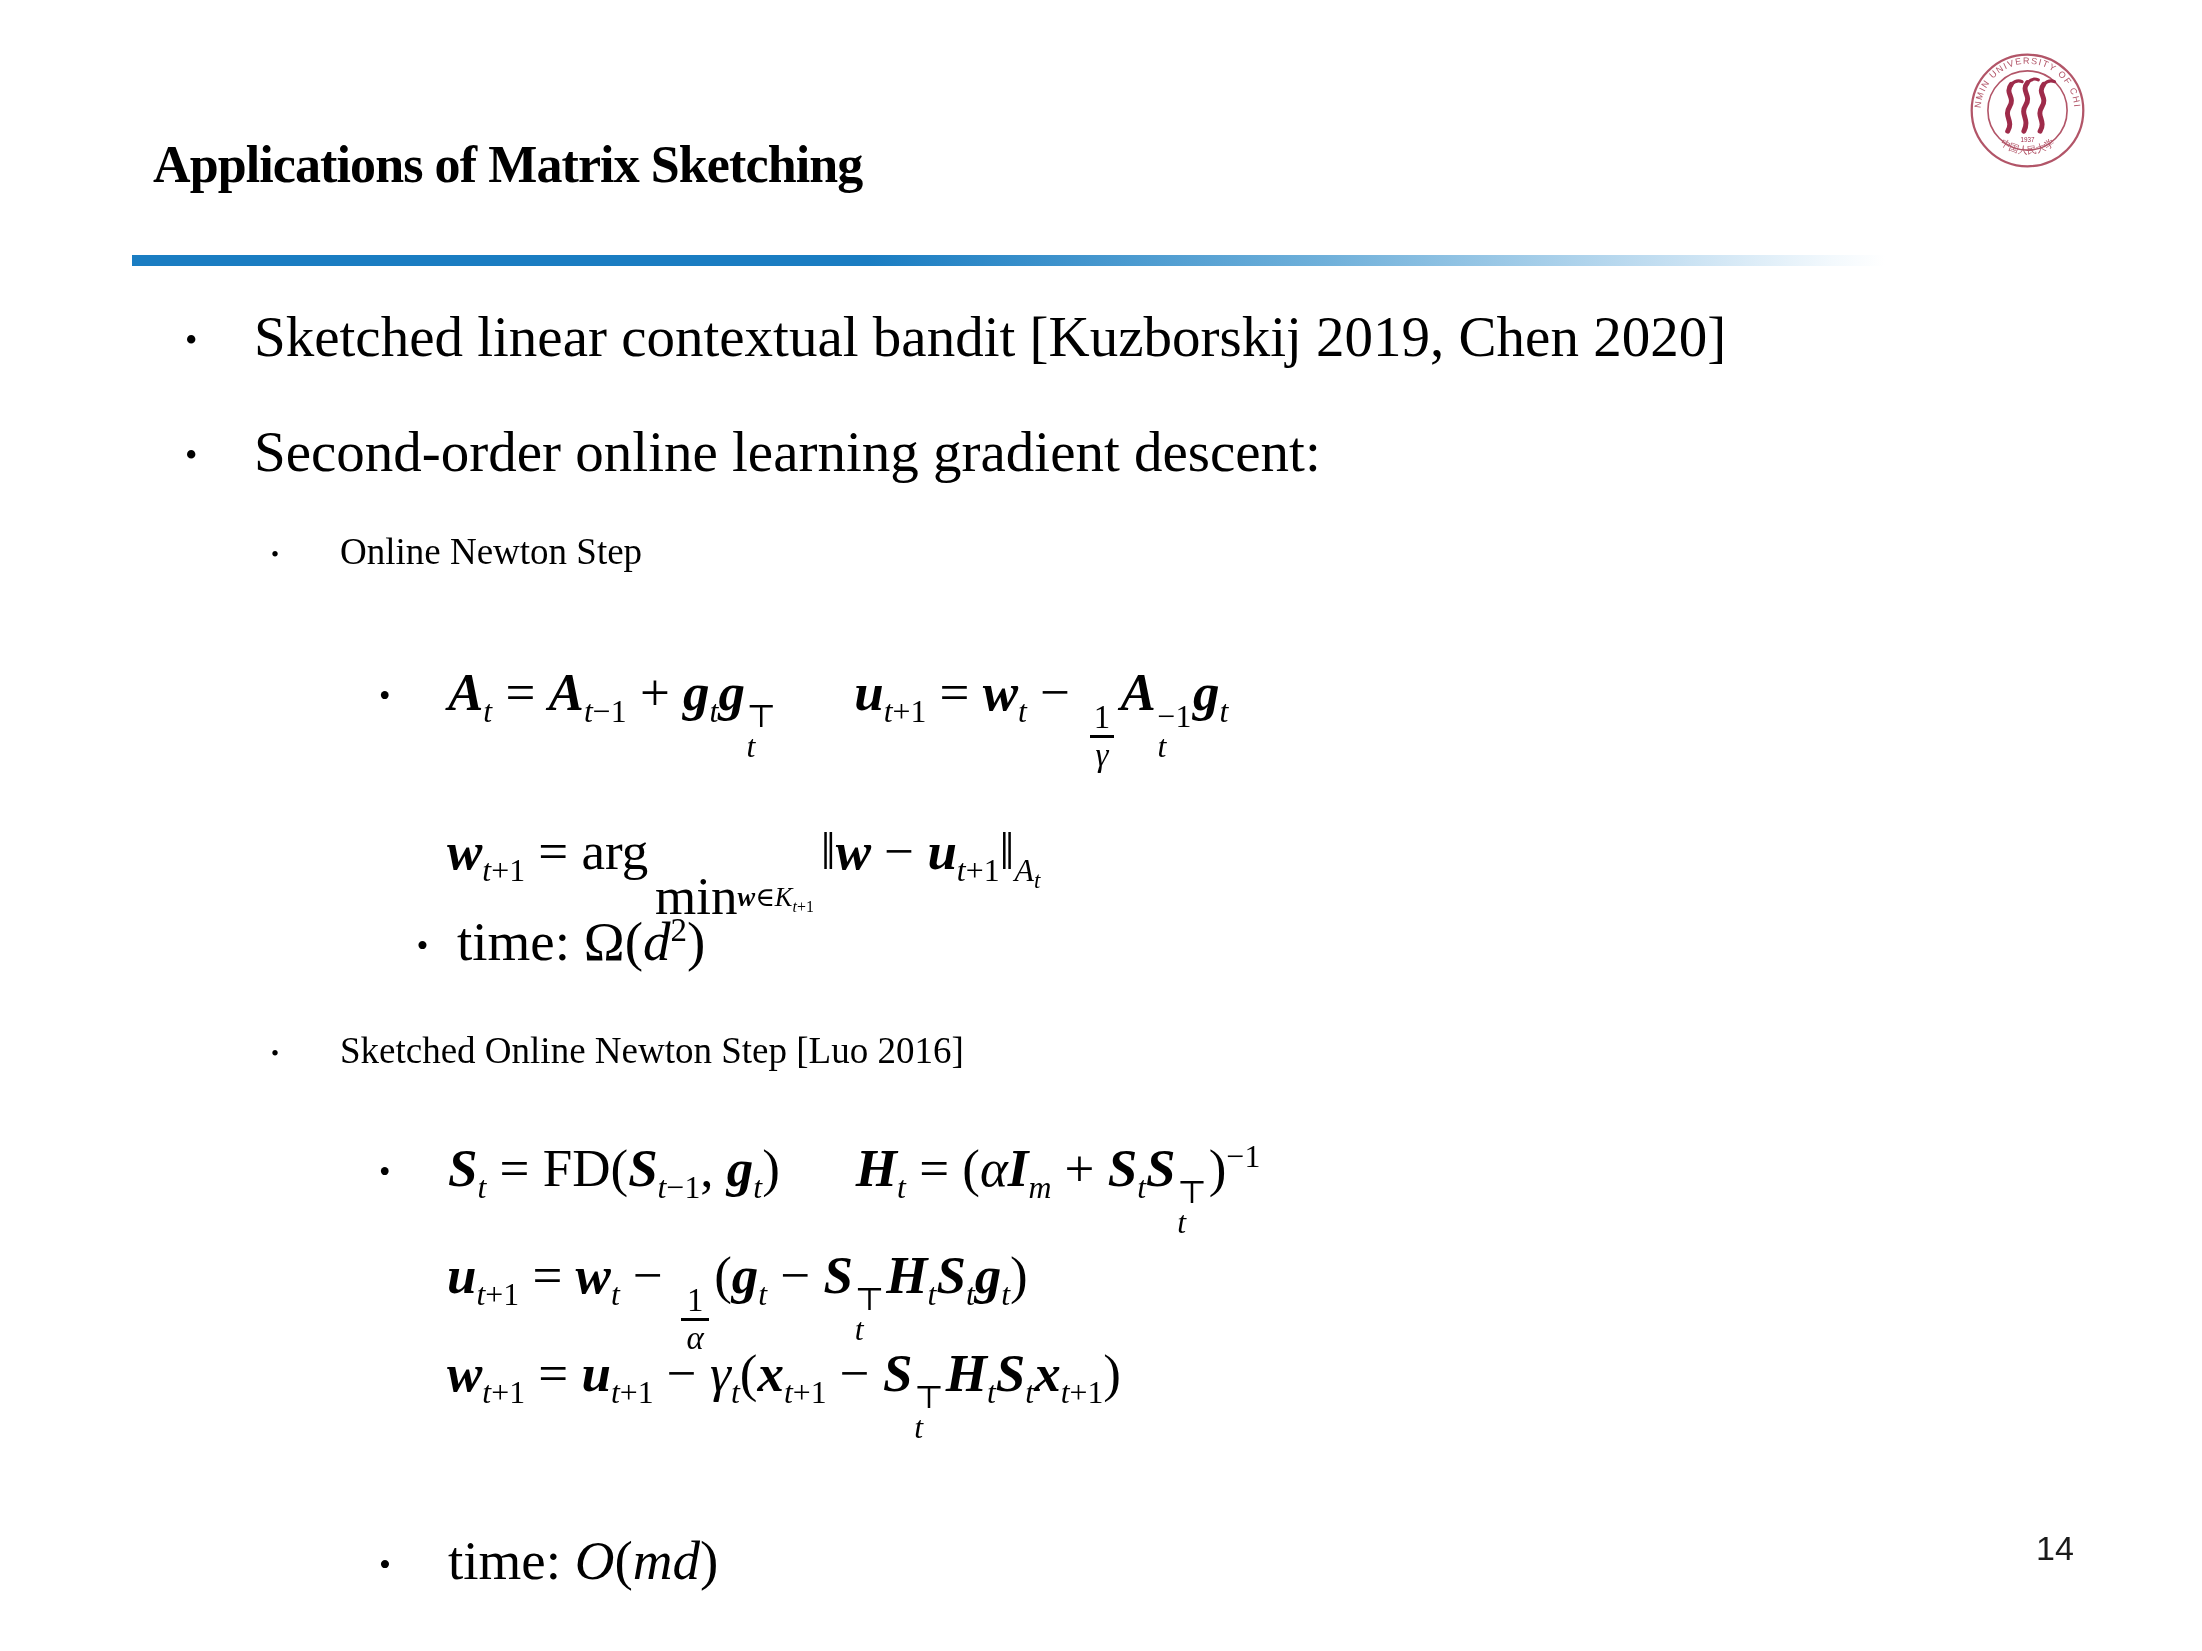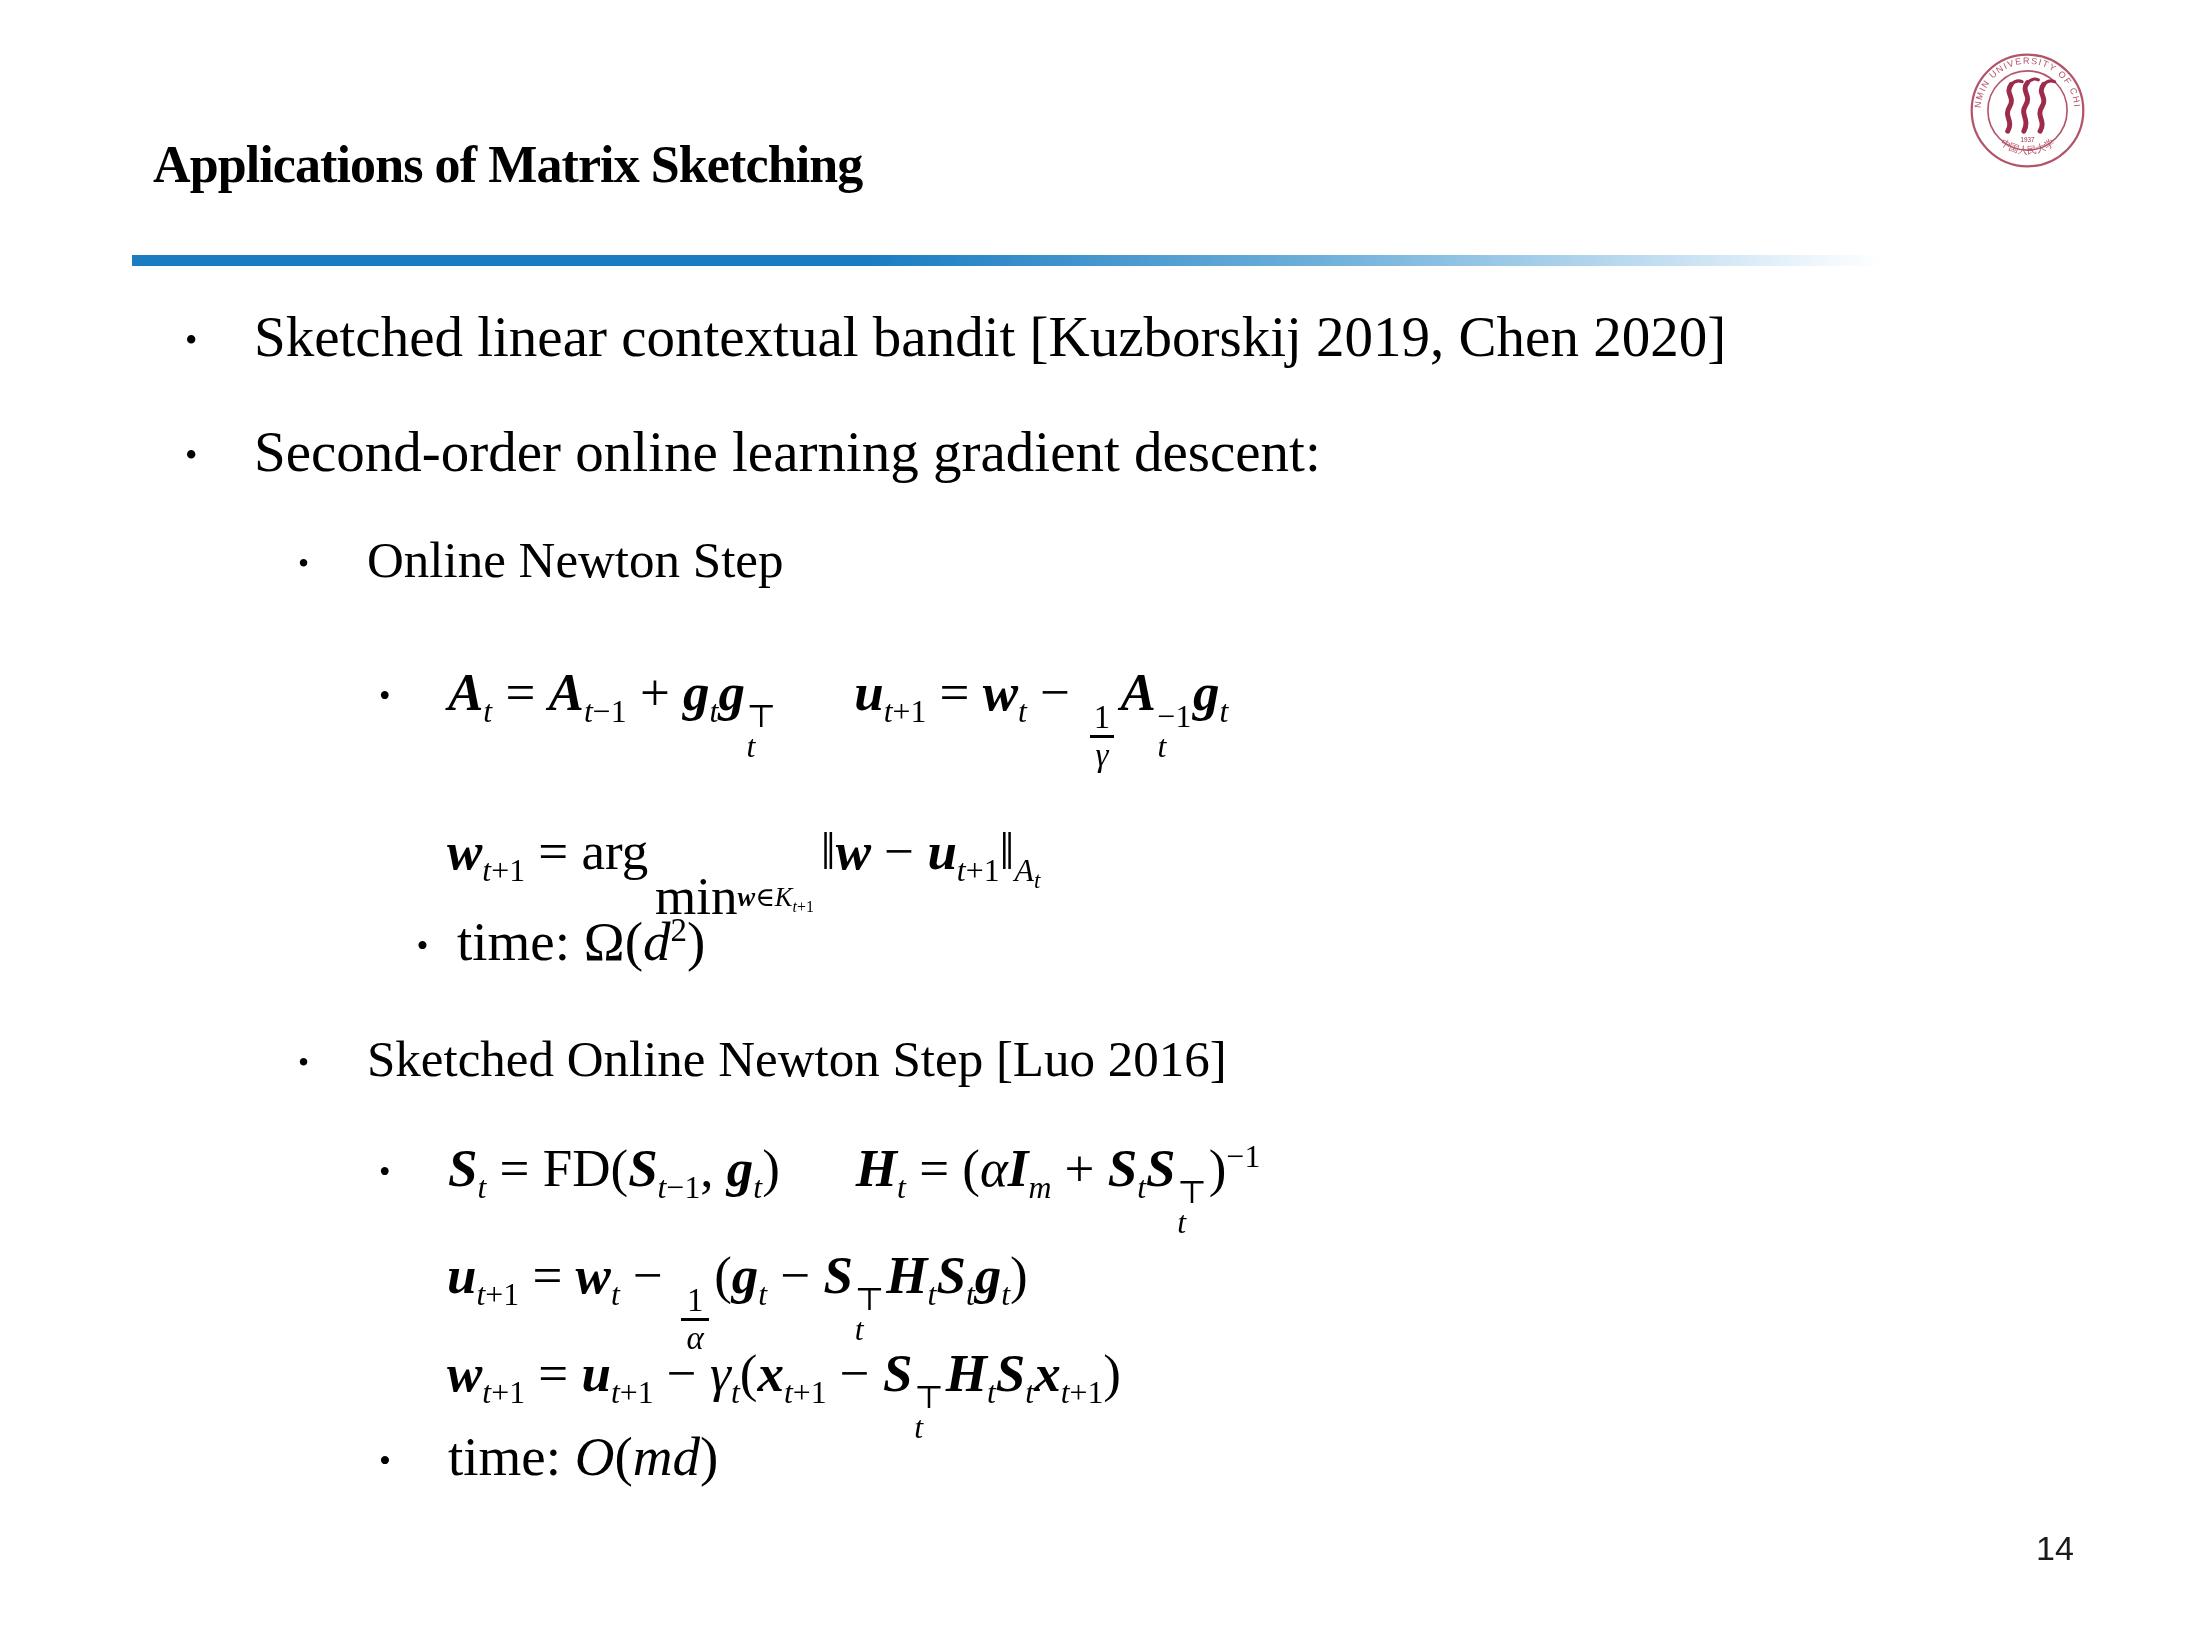--- a/index.html
+++ b/index.html
@@ -6,21 +6,21 @@
   .slide{
     position:relative; width:2203px; height:1652px; background:#ffffff;
     font-family:"Liberation Serif","DejaVu Serif",serif; color:#000;
     overflow:hidden;
   }
   .row{position:absolute; white-space:nowrap; line-height:1.2;}
   .title{font-size:52px; font-weight:bold; letter-spacing:-0.9px;}
   .rule{position:absolute; left:132px; top:255px; width:1753px; height:11.2px;
     background:linear-gradient(to right,#1a7dc2 0%,#1a7dc2 42%,#6fb0da 68%,#c6e0f2 88%,#f3f9fd 97%,#ffffff 100%);}
   .t-l1{font-size:57px;}
-  .t-l2{font-size:51px;margin-left:27px;}
+  .t-l2{font-size:37px;}
   .t-math{font-size:53px;}
   .t-time{font-size:55px;}
   .blt{display:inline-block; width:69px; font-size:0.62em; vertical-align:0.10em;}
   
   vb{font-style:italic; font-weight:bold;}
   it{font-style:italic;}
   .row sub{font-size:60%;}
   .row sup{font-size:60%;}
   .row sub sub{font-size:72%;}
   .ss{display:inline-flex; flex-direction:column; align-items:flex-start;
@@ -120,20 +120,20 @@
           <span>⊤</span>
           <span><it>t</it></span>
         </span><vb>H</vb><sub><it>t</it></sub><vb>S</vb><sub><it>t</it></sub><vb>g</vb><sub><it>t</it></sub>)</span>
   </div>
   <div class="row t-math" style="left:447px; top:1342px;">
     <span class="m"><vb>w</vb><sub><it>t</it>+1</sub> = <vb>u</vb><sub><it>t</it>+1</sub> − <it>γ</it><sub><it>t</it></sub>(<vb>x</vb><sub><it>t</it>+1</sub> − <vb>S</vb><span class="ss">
           <span>⊤</span>
           <span><it>t</it></span>
         </span><vb>H</vb><sub><it>t</it></sub><vb>S</vb><sub><it>t</it></sub><vb>x</vb><sub><it>t</it>+1</sub>)</span>
   </div>
-  <div class="row t-time" style="left:379px; top:1424px;">
+  <div class="row t-time" style="left:379px; top:1528px;">
     <span class="blt">•</span><span>time: <it>O</it>(<it>md</it>)</span>
   </div>
 
   <div class="row pagenum" style="left:2036px; top:1528px;">14</div>
 
 </div>
 
 
 </body></html>

